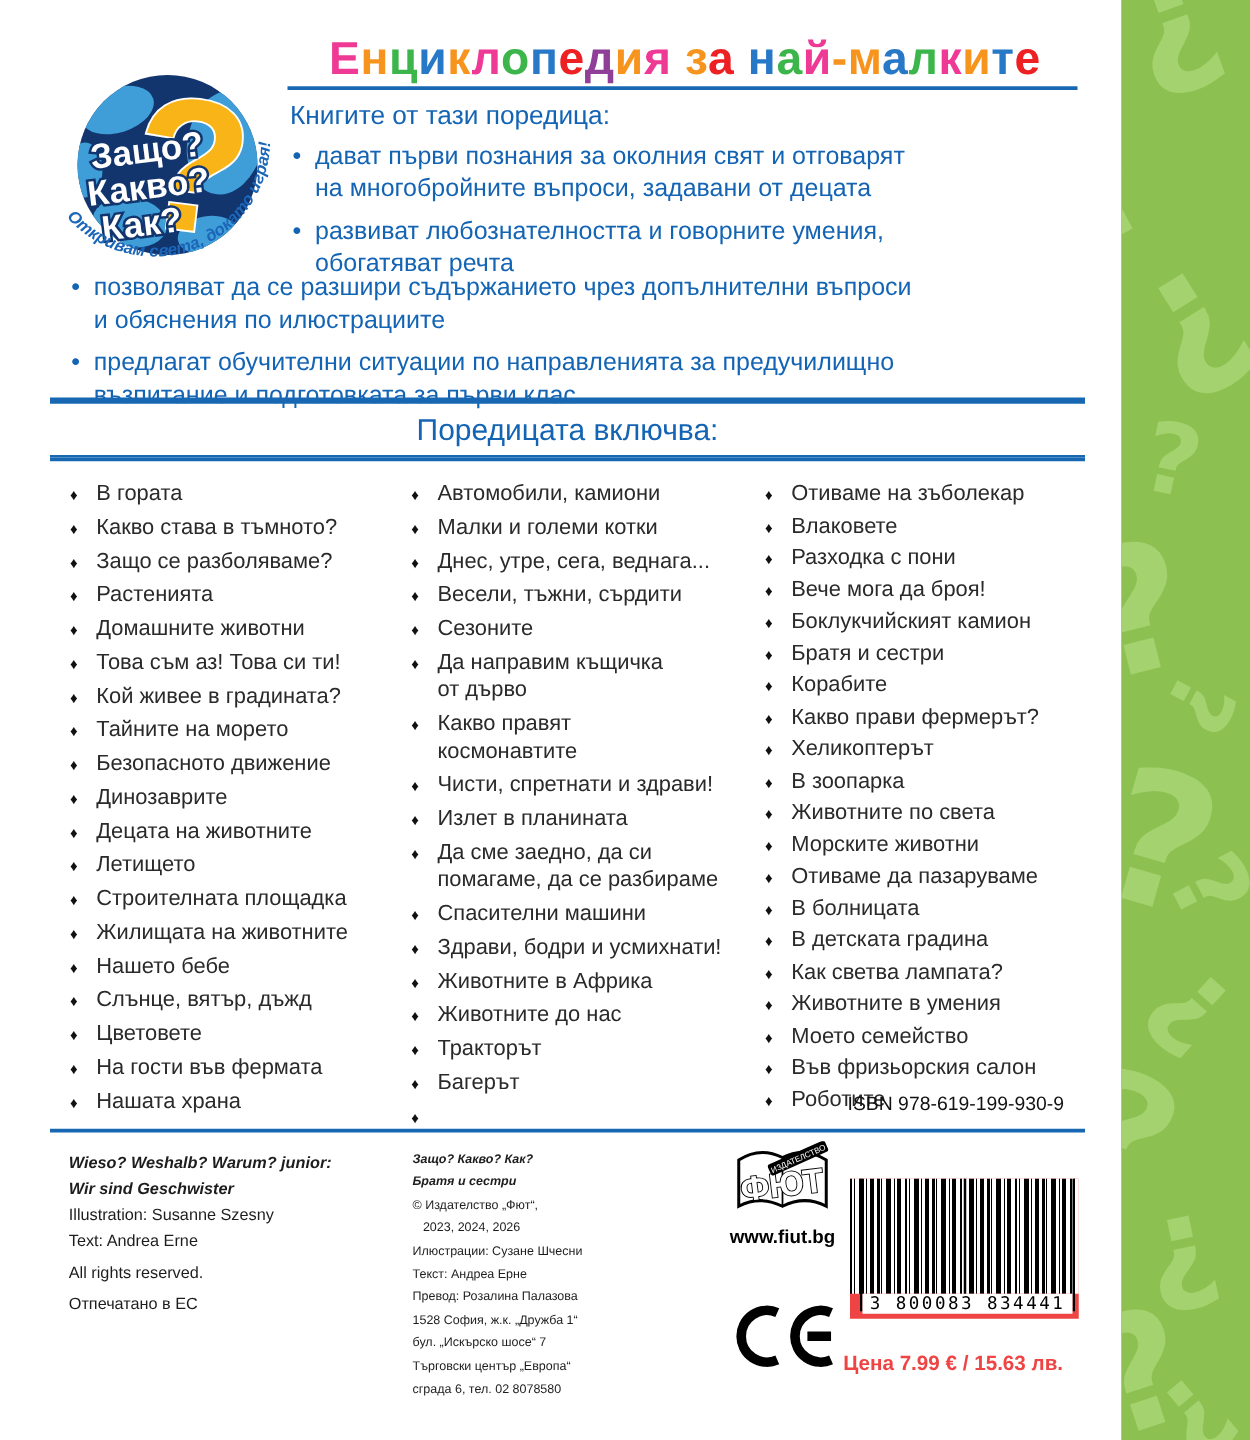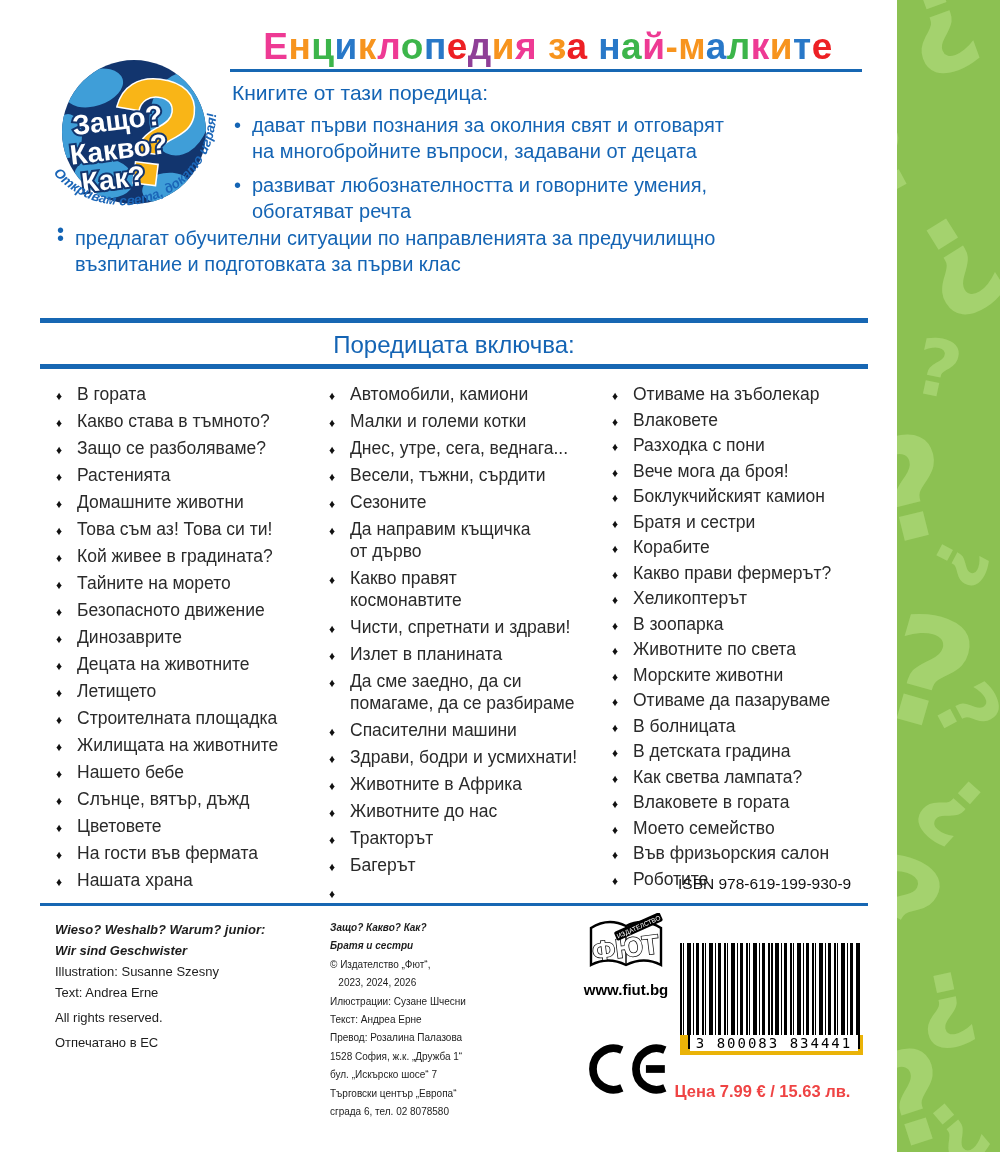--- a/index.html
+++ b/index.html
@@ -50,21 +50,21 @@
   .colo-mid  { position:absolute; left:330px; top:919px; width:255px; font-size:10px; line-height:18.4px; }
   .bi { font-weight:bold; font-style:italic; }
   .bd { font-weight:bold;font-style:italic; }
   .pre { white-space:pre-line; }
   .colo-left p { margin-bottom:4px; }
 
   .fiut-logo { position:absolute; left:586px; top:913px; width:80px; height:66px; }
   .fiut-site { position:absolute; left:580px; top:981px; width:92px; text-align:center;
                font-weight:bold; font-size:15px; color:#000; }
   .isbn { position:absolute; left:678px; top:875px; width:190px; font-size:15.5px; color:#111; white-space:nowrap; }
-  .barcode { position:absolute; left:680px; top:943px; width:183px; height:112px; background:#eab308; }
+  .barcode { position:absolute; left:680px; top:943px; width:183px; height:112px; background:#ef4444; }
   .bars { position:absolute; left:0; top:0; width:183px; height:92px;
           background:repeating-linear-gradient(90deg,#000 0 2px,#fff 2px 3px,#000 3px 4px,#fff 4px 7px,#000 7px 11px,#fff 11px 13px,#000 13px 14px,#fff 14px 16px,#000 16px 19px,#fff 19px 22px); }
   .guard { position:absolute; top:0; width:2px; height:106px; background:#000; }
   .g1 { left:8px; } .g2 { left:91px; } .g3 { left:178px; }
   .bar-digits { position:absolute; left:10px; top:92px; width:168px; background:#fff; text-align:center;
                 font-family:"DejaVu Sans Mono", monospace; font-size:14px; letter-spacing:2px; color:#000; }
   .ce-mark { position:absolute; left:584px; top:1043px; width:86px; height:52px; }
   .price { position:absolute; left:660px; top:1082px; width:205px; text-align:center;
            font-size:16.5px; font-weight:600; color:#ef4444; white-space:nowrap; }
 </style>
@@ -121,21 +121,22 @@
 <div class="intro-col">
   <div class="intro-heading">Книгите от тази поредица:</div>
   <div class="bullets">
       <div class="b-item"><span class="marker">•</span><span class="item-text">дават първи познания за околния свят и отговарят
 на многобройните въпроси, задавани  от децата</span></div>
       <div class="b-item"><span class="marker">•</span><span class="item-text">развиват любознателността и говорните умения,
 обогатяват речта</span></div>
     </div>
 </div>
 <div class="intro-full bullets">
-    <div class="b-item"><span class="marker">•</span></div>
+    <div class="b-item"><span class="marker">•</span><span class="item-text">позволяват да се разшири съдържанието чрез допълнителни въпроси
+и обяснения по илюстрациите</span></div>
     <div class="b-item"><span class="marker">•</span><span class="item-text">предлагат обучителни ситуации по направленията за предучилищно
 възпитание и подготовката за първи клас</span></div>
   </div>
 
 <div class="rule-double rule-top"></div>
 <div class="series-heading">Поредицата включва:</div>
 <div class="rule-double rule-bottom"></div>
 
 <div class="columns">
   <div class="col col1">
@@ -191,21 +192,21 @@
       <div class="list-item"><span class="marker">♦</span><span class="item-text">Корабите</span></div>
       <div class="list-item"><span class="marker">♦</span><span class="item-text">Какво прави фермерът?</span></div>
       <div class="list-item"><span class="marker">♦</span><span class="item-text">Хеликоптерът</span></div>
       <div class="list-item"><span class="marker">♦</span><span class="item-text">В зоопарка</span></div>
       <div class="list-item"><span class="marker">♦</span><span class="item-text">Животните по света</span></div>
       <div class="list-item"><span class="marker">♦</span><span class="item-text">Морските животни</span></div>
       <div class="list-item"><span class="marker">♦</span><span class="item-text">Отиваме да пазаруваме</span></div>
       <div class="list-item"><span class="marker">♦</span><span class="item-text">В болницата</span></div>
       <div class="list-item"><span class="marker">♦</span><span class="item-text">В детската градина</span></div>
       <div class="list-item"><span class="marker">♦</span><span class="item-text">Как светва лампата?</span></div>
-      <div class="list-item"><span class="marker">♦</span><span class="item-text">Влаковете в гората</span></div>
+      <div class="list-item"><span class="marker">♦</span><span class="item-text">Животните в умения</span></div>
       <div class="list-item"><span class="marker">♦</span><span class="item-text">Моето семейство</span></div>
       <div class="list-item"><span class="marker">♦</span><span class="item-text">Във фризьорския салон</span></div>
       <div class="list-item"><span class="marker">♦</span><span class="item-text">Роботите</span></div>
     </div>
 </div>
 
 <div class="bottom-rule"></div>
 
 <div class="colo colo-left">
   <div class="bi">Wieso? Weshalb? Warum? junior:</div>

